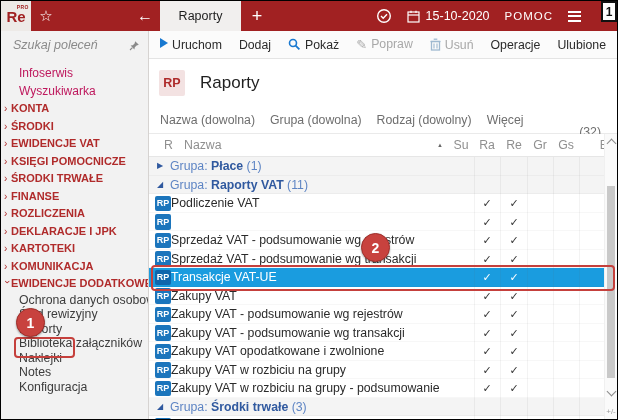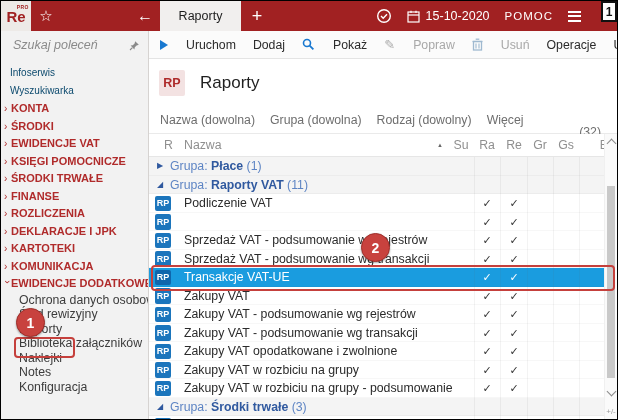--- a/index.html
+++ b/index.html
@@ -28,51 +28,51 @@
   .corner-badge{position:absolute;top:0;right:0;width:16px;height:21px;background:#fff;border:2px solid #111;
     box-sizing:border-box;z-index:70;display:flex;align-items:center;justify-content:center;
     font-weight:bold;font-size:12px;color:#111;}
   
   .bodywrap{position:absolute;top:30px;left:0;right:0;bottom:0;display:flex;}
   
   .sidebar{width:148px;background:#F2F2F2;border-right:1px solid #D6D3D1;box-sizing:border-box;overflow:hidden;}
   .search-row{height:28px;display:flex;align-items:center;padding:0 8px 0 12px;color:#8A8A8A;font-style:italic;font-size:12.5px;}
   .search-row .pin{margin-left:auto;font-style:normal;}
   .nav{padding-top:5px;}
-  .nav-top{line-height:18px;padding-left:9px;color:#0c4a6e;font-size:10px;white-space:nowrap;}
+  .nav-top{line-height:18px;padding-left:18px;color:#be185d;font-size:12px;white-space:nowrap;}
   .nav-sec{line-height:17.5px;padding-left:3px;color:#B02B2B;font-weight:bold;font-size:11px;white-space:nowrap;}
   .nav-sec .chev{display:inline-block;width:7px;font-size:10px;font-weight:normal;}
   .nav-sec .chev.down{transform:rotate(90deg);}
   .nav-sub{line-height:14.6px;padding-left:18px;color:#3C3C3C;font-size:12.3px;white-space:nowrap;}
   
   .content{position:relative;flex:1;background:#fff;overflow:hidden;}
   .toolbar{position:absolute;top:0;left:0;right:0;height:28px;background:#FBFBFB;border-bottom:1px solid #E4E4E4;
     box-sizing:border-box;display:flex;align-items:center;padding:0 8px 0 11px;gap:17px;}
-  .tb-btn{display:flex;align-items:center;gap:18px;white-space:nowrap;}
+  .tb-btn{display:flex;align-items:flex-start;gap:4px;white-space:nowrap;}
   .tb-btn.disabled{color:#A8A8A8;}
   .tbi{display:inline-flex;align-items:center;}
   .tbi.play{width:0;height:0;border-left:8px solid #1878D0;border-top:5px solid transparent;border-bottom:5px solid transparent;}
   .tbi.pencil{color:#ABABAB;font-size:13px;font-style:normal;}
   .hdrband{position:absolute;top:28px;left:0;right:0;height:47px;display:flex;align-items:center;padding-left:10px;background:#fff;}
   .mod-badge{width:26px;height:26px;background:#F3E2E2;color:#AE2B2B;font-weight:bold;font-size:12.5px;
     display:flex;align-items:center;justify-content:center;border-radius:2px;}
   .page-title{margin-left:15px;font-size:17px;color:#1F1F1F;}
   .filterbar{position:absolute;top:75px;left:0;right:0;height:28px;display:flex;align-items:center;gap:15px;
     padding:0 16px 0 11px;font-size:12.3px;color:#6E6E6E;border-bottom:1px solid #EAEAEA;box-sizing:border-box;}
   .filterbar .count{margin-left:auto;color:#6E6E6E;}
   .thead{position:absolute;top:103px;left:0;right:0;height:23px;border-bottom:1px solid #E6E6E6;box-sizing:border-box;
     background:#fff;color:#8F8F8F;font-size:12.3px;}
   .thead .hcell{position:absolute;top:0;line-height:22px;}
   .thead .hc-center{width:26px;text-align:center;}
   .sort-asc{position:absolute;top:8px;left:288px;font-size:6px;color:#666;}
   .tbody{position:absolute;top:126px;left:0;right:0;bottom:0;overflow:hidden;background:#fff;}
   .trow{position:relative;height:18.5px;box-shadow:inset 0 -1px rgba(0,0,0,.03);}
   .trow .rp{position:absolute;left:6px;top:1.5px;width:16px;height:15.5px;background:var(--iconblue);color:#fff;
     font-size:9px;font-weight:bold;display:flex;align-items:center;justify-content:center;border-radius:2px;}
-  .trow .nm{position:absolute;left:35px;top:0;line-height:18.5px;font-size:12.3px;color:#2B2B2B;white-space:nowrap;}
+  .trow .nm{position:absolute;left:22px;top:0;line-height:18.5px;font-size:12.3px;color:#2B2B2B;white-space:nowrap;}
   .trow .check{position:absolute;top:0;width:26px;text-align:center;line-height:18.5px;font-size:11px;color:#333;}
   .trow.grp{background:#F4F4F4;}
   .trow.grp .gm{position:absolute;left:8px;top:0;line-height:18.5px;font-size:8px;color:#30599F;}
   .trow.grp .gtxt{position:absolute;left:21px;top:0;line-height:18.5px;white-space:nowrap;color:#5E85C4;}
   .trow.grp .gname{color:#30599F;font-weight:bold;}
   .trow.sel{background:var(--selblue);}
   .trow.sel .nm,.trow.sel .check{color:#fff;}
   .trow.sel .rp{background:#0F66AC;}
   .colline{position:absolute;top:0;bottom:0;width:1px;background:rgba(100,100,100,.08);z-index:5;}
   

